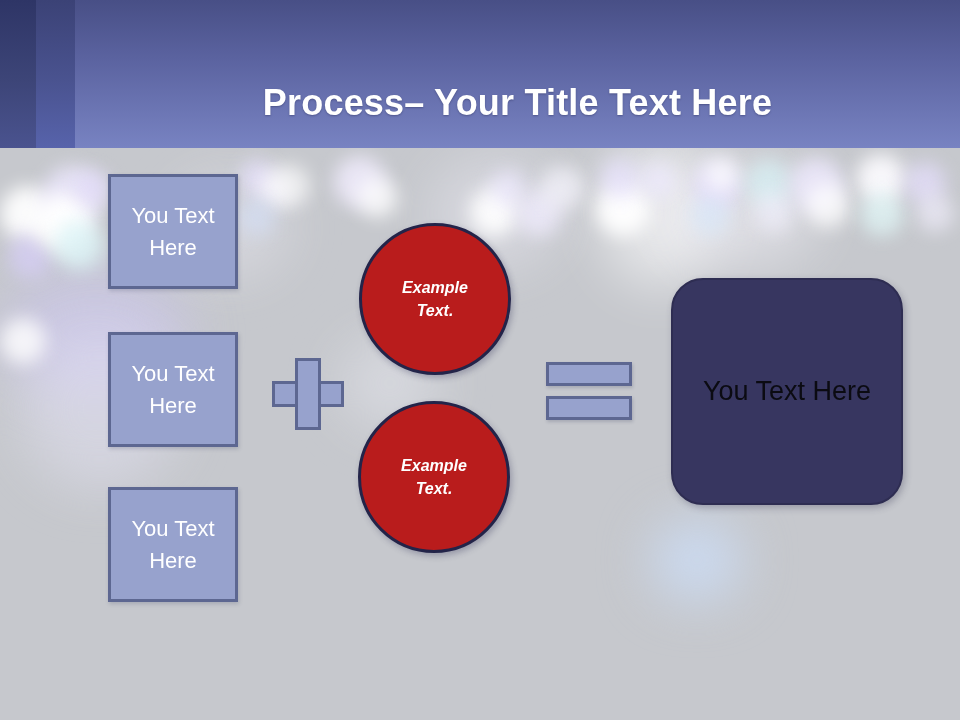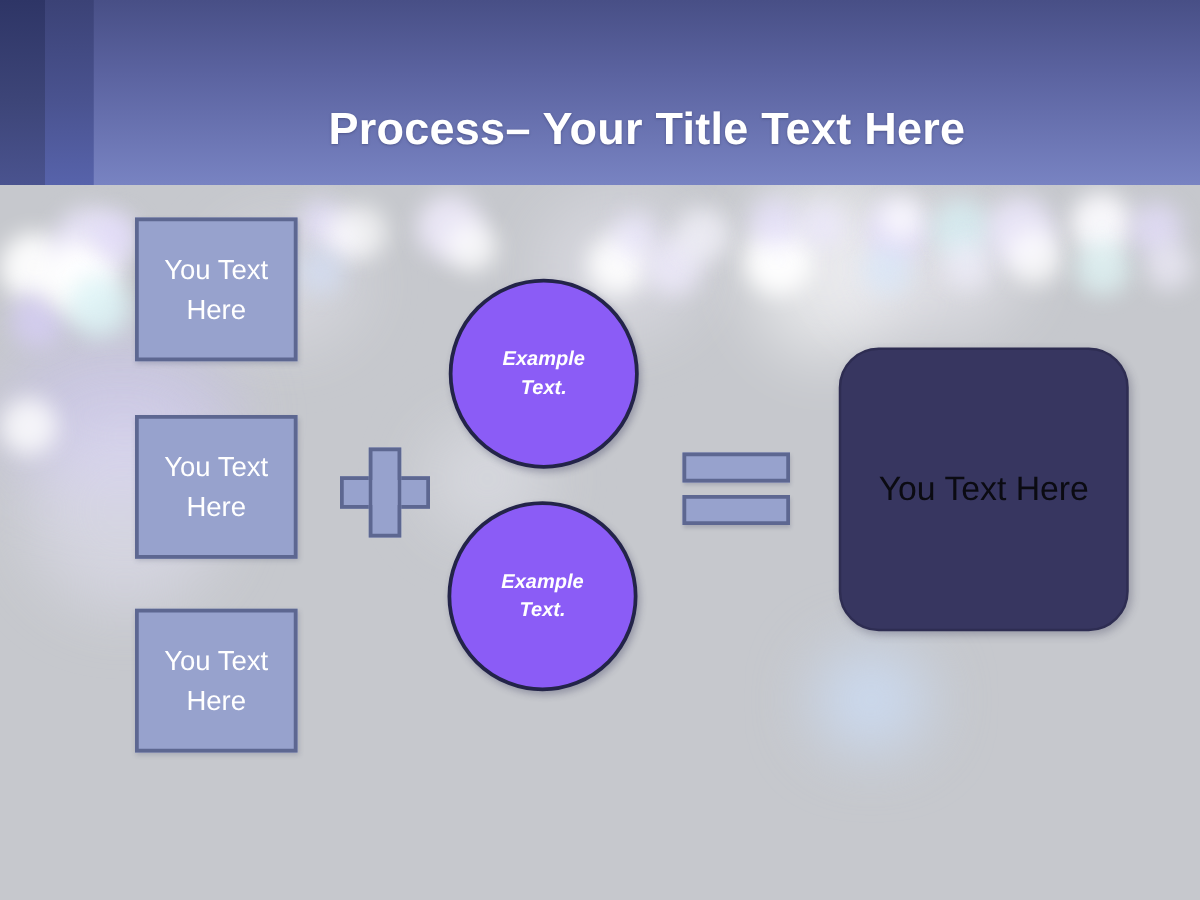--- a/index.html
+++ b/index.html
@@ -152,21 +152,21 @@
     box-shadow: 1px 2px 3px rgba(60,65,95,0.22);
   }
   .eq-top { top: 0; }
   .eq-bot { top: 34px; }
 
   
   .circle {
     position: absolute;
     box-sizing: border-box;
     border-radius: 50%;
-    background: #8b5cf6;
+    background: #b91c1c;
     border: 3px solid #232449;
     color: #ffffff;
     font-size: 16px;
     font-weight: bold;
     font-style: italic;
     line-height: 1.45;
     text-align: center;
     display: flex;
     align-items: center;
     justify-content: center;

